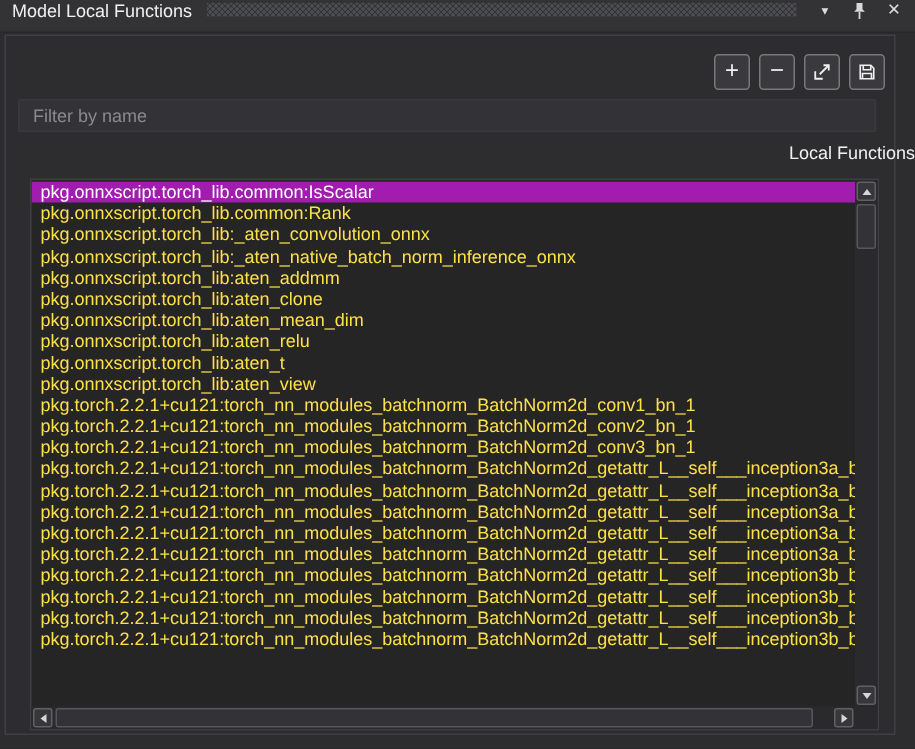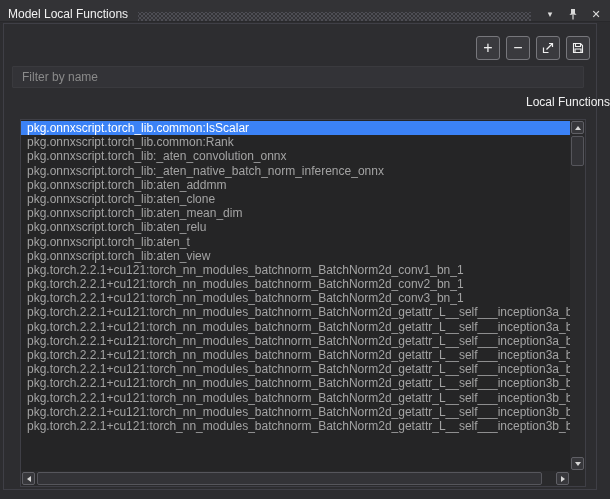--- a/index.html
+++ b/index.html
@@ -8,21 +8,21 @@
     background:#2d2d30;
     font-family:"Liberation Sans", sans-serif;
     overflow:hidden;
     -webkit-font-smoothing:antialiased;
   }
   .panel{position:relative;width:610px;height:499px;background:#2d2d30;}
 
   
   .titlebar{
     position:absolute;left:0;top:0;width:610px;height:22px;
-    background:#333336;display:flex;align-items:flex-end;
+    background:#333336;display:flex;align-items:flex-start;
     padding:0 7px 0 8px;box-sizing:border-box;
     border-bottom:1px solid #28282b;
   }
   .titlebar .title{color:#f1f1f1;font-size:12px;white-space:nowrap;}
   .grip{
     flex:1;height:9px;margin:2px 12px 0 10px;
     background-image:
       radial-gradient(#4d4d54 1px, transparent 1.3px),
       radial-gradient(#4d4d54 1px, transparent 1.3px);
     background-size:4px 4px;
@@ -72,24 +72,24 @@
 
   
   .listbox{
     position:absolute;left:20px;top:119px;width:566px;height:368px;
     box-sizing:border-box;border:1px solid #3f3f46;background:#252526;
   }
   .rows{
     position:absolute;left:0;top:1px;right:15px;bottom:15px;overflow:hidden;
   }
   .row{
-    height:14.2px;line-height:14.2px;font-size:12px;color:#a3a3a3;
+    height:14.2px;line-height:14.2px;font-size:12px;color:#fde047;
     white-space:nowrap;overflow:hidden;padding-left:6px;cursor:default;
   }
-  .row.selected{background:#3b82f6;color:#ffffff;}
+  .row.selected{background:#a21caf;color:#ffffff;}
 
   
   .vscroll{position:absolute;top:0;right:0;width:15px;bottom:15px;background:#2a2a2c;}
   .hscroll{position:absolute;left:0;right:15px;bottom:0;height:15px;background:#2a2a2c;}
   .sb-corner{position:absolute;right:0;bottom:0;width:15px;height:15px;background:#2a2a2c;}
   .sbtn,.sthumb{
     position:absolute;background:#37373b;border:1px solid #606066;border-radius:2px;
     display:flex;align-items:center;justify-content:center;box-sizing:border-box;
   }
   .sthumb{background:#333337;border-color:#56565c;}

